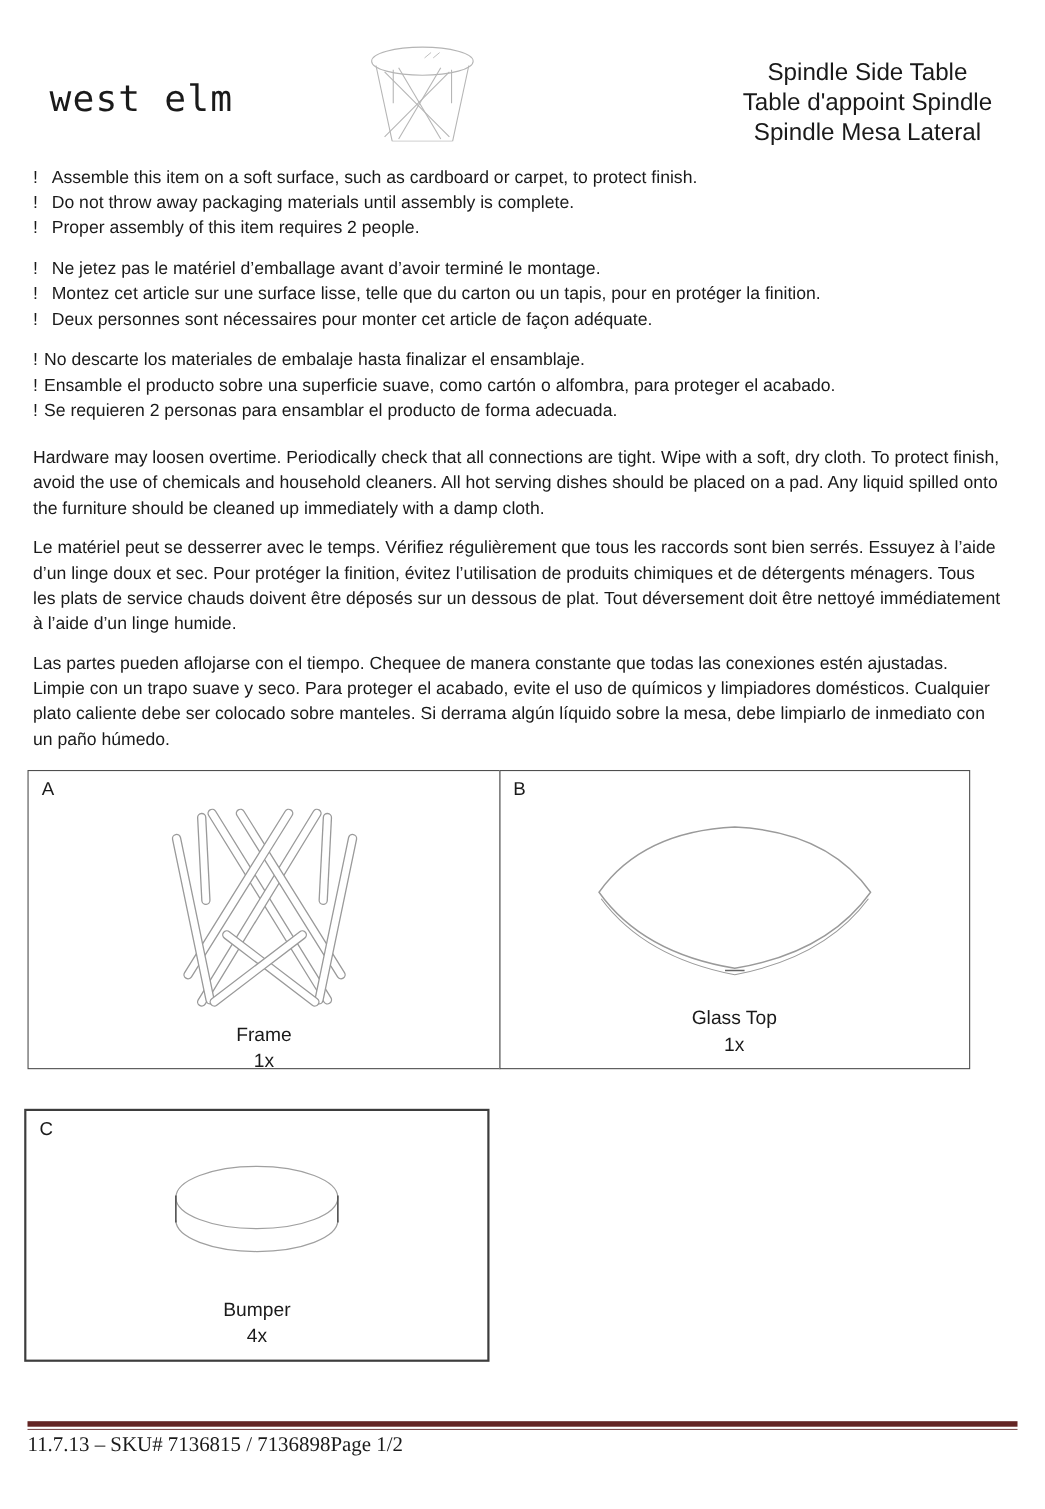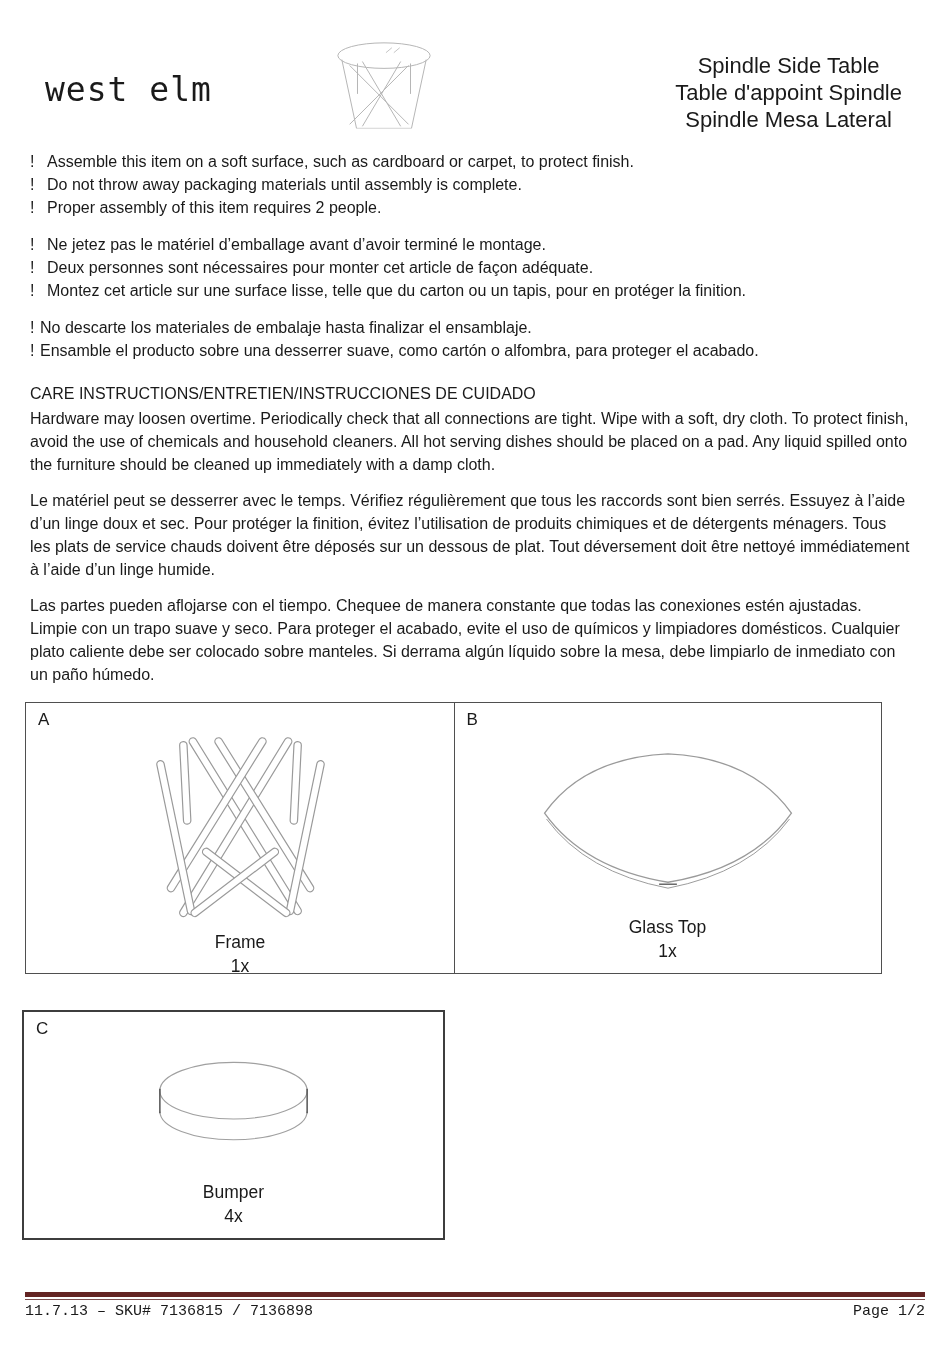--- a/index.html
+++ b/index.html
@@ -36,22 +36,22 @@
   .box-c { width:423px; height:230px; border-width:2px; border-color:#3d3d3d; }
   .box-c-wrap { margin:36px 0 0 22px; }
   .part-letter { font-size:17px; padding:7px 0 0 12px; }
   .part-art { flex:1; display:flex; align-items:center; justify-content:center; }
   .part-caption { text-align:center; font-size:17.5px; line-height:24px; padding-bottom:10px; }
   
   .footer { position:absolute; left:25px; right:25px; top:1292px; }
   .footer-rule-thick { height:5px; }
   .footer-rule-thin { height:0; border-top:1.5px solid #7c4f50; margin-top:2px; }
   .footer-row {
-    display:flex; justify-content:space-between; margin-top:3px;
-    font-family:Liberation Mono, monospace; font-size:15px;
+    display:flex; margin-top:3px;
+    font-family:Liberation Serif, serif; font-size:19px;
   }
   svg { display:block; }
 </style>
 </head>
 <body>
 
 <div class="page">
 
   <div class="header">
     <div class="logo">west elm</div>
@@ -81,31 +81,31 @@
   </div>
 
   <div class="warnings">
     <div class="warn-group en">
       <div class="warn-row"><span class="bang">!</span><span>Assemble this item on a soft surface, such as cardboard or carpet, to protect finish.</span></div>
       <div class="warn-row"><span class="bang">!</span><span>Do not throw away packaging materials until assembly is complete.</span></div>
       <div class="warn-row"><span class="bang">!</span><span>Proper assembly of this item requires 2 people.</span></div>
     </div>
     <div class="warn-group fr">
       <div class="warn-row"><span class="bang">!</span><span>Ne jetez pas le matériel d’emballage avant d’avoir terminé le montage.</span></div>
+      <div class="warn-row"><span class="bang">!</span><span>Montez cet article sur une surface lisse, telle que du carton ou un tapis, pour en protéger la finition.</span></div>
       <div class="warn-row"><span class="bang">!</span><span>Deux personnes sont nécessaires pour monter cet article de façon adéquate.</span></div>
-      <div class="warn-row"><span class="bang">!</span><span>Montez cet article sur une surface lisse, telle que du carton ou un tapis, pour en protéger la finition.</span></div>
     </div>
     <div class="warn-group es">
       <div class="warn-row"><span class="bang">!</span><span>No descarte los materiales de embalaje hasta finalizar el ensamblaje.</span></div>
-      <div class="warn-row"><span class="bang">!</span><span>Ensamble el producto sobre una desserrer suave, como cartón o alfombra, para proteger el acabado.</span></div>
+      <div class="warn-row"><span class="bang">!</span><span>Ensamble el producto sobre una superficie suave, como cartón o alfombra, para proteger el acabado.</span></div>
+      <div class="warn-row"><span class="bang">!</span><span>Se requieren 2 personas para ensamblar el producto de forma adecuada.</span></div>
     </div>
   </div>
 
   <div class="care">
-    <div class="care-heading">CARE INSTRUCTIONS/ENTRETIEN/INSTRUCCIONES DE CUIDADO</div>
     <p>Hardware may loosen overtime. Periodically check that all connections are tight. Wipe with a soft, dry cloth. To protect finish, avoid the use of chemicals and household cleaners. All hot serving dishes should be placed on a pad. Any liquid spilled onto the furniture should be cleaned up immediately with a damp cloth.</p>
     <p>Le matériel peut se desserrer avec le temps. Vérifiez régulièrement que tous les raccords sont bien serrés. Essuyez à l’aide d’un linge doux et sec. Pour protéger la finition, évitez l’utilisation de produits chimiques et de détergents ménagers. Tous les plats de service chauds doivent être déposés sur un dessous de plat. Tout déversement doit être nettoyé immédiatement à l’aide d’un linge humide.</p>
     <p>Las partes pueden aflojarse con el tiempo. Chequee de manera constante que todas las conexiones estén ajustadas. Limpie con un trapo suave y seco. Para proteger el acabado, evite el uso de químicos y limpiadores domésticos. Cualquier plato caliente debe ser colocado sobre manteles. Si derrama algún líquido sobre la mesa, debe limpiarlo de inmediato con un paño húmedo.</p>
   </div>
 
   <div class="parts-row">
 
     <div class="part-box box-a">
       <div class="part-letter">A</div>
       <div class="part-art">

